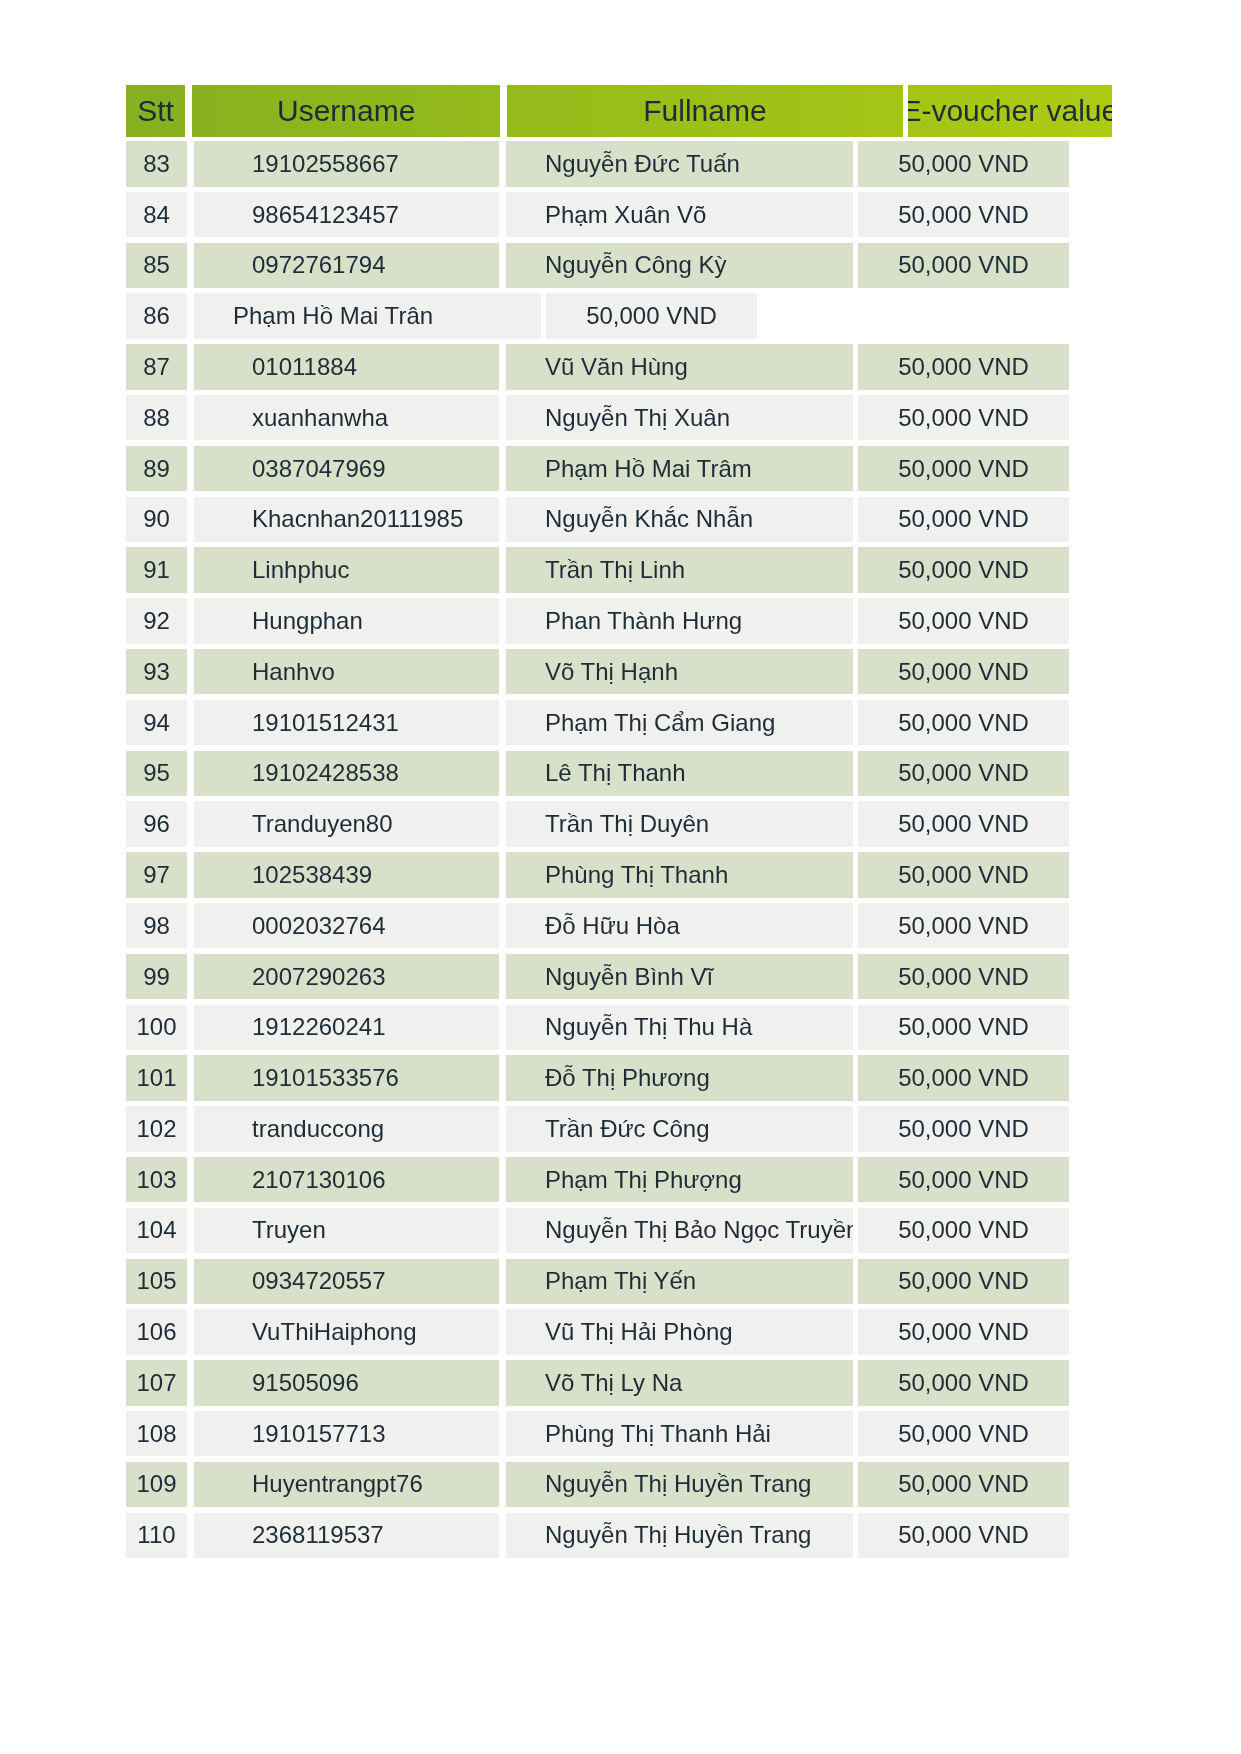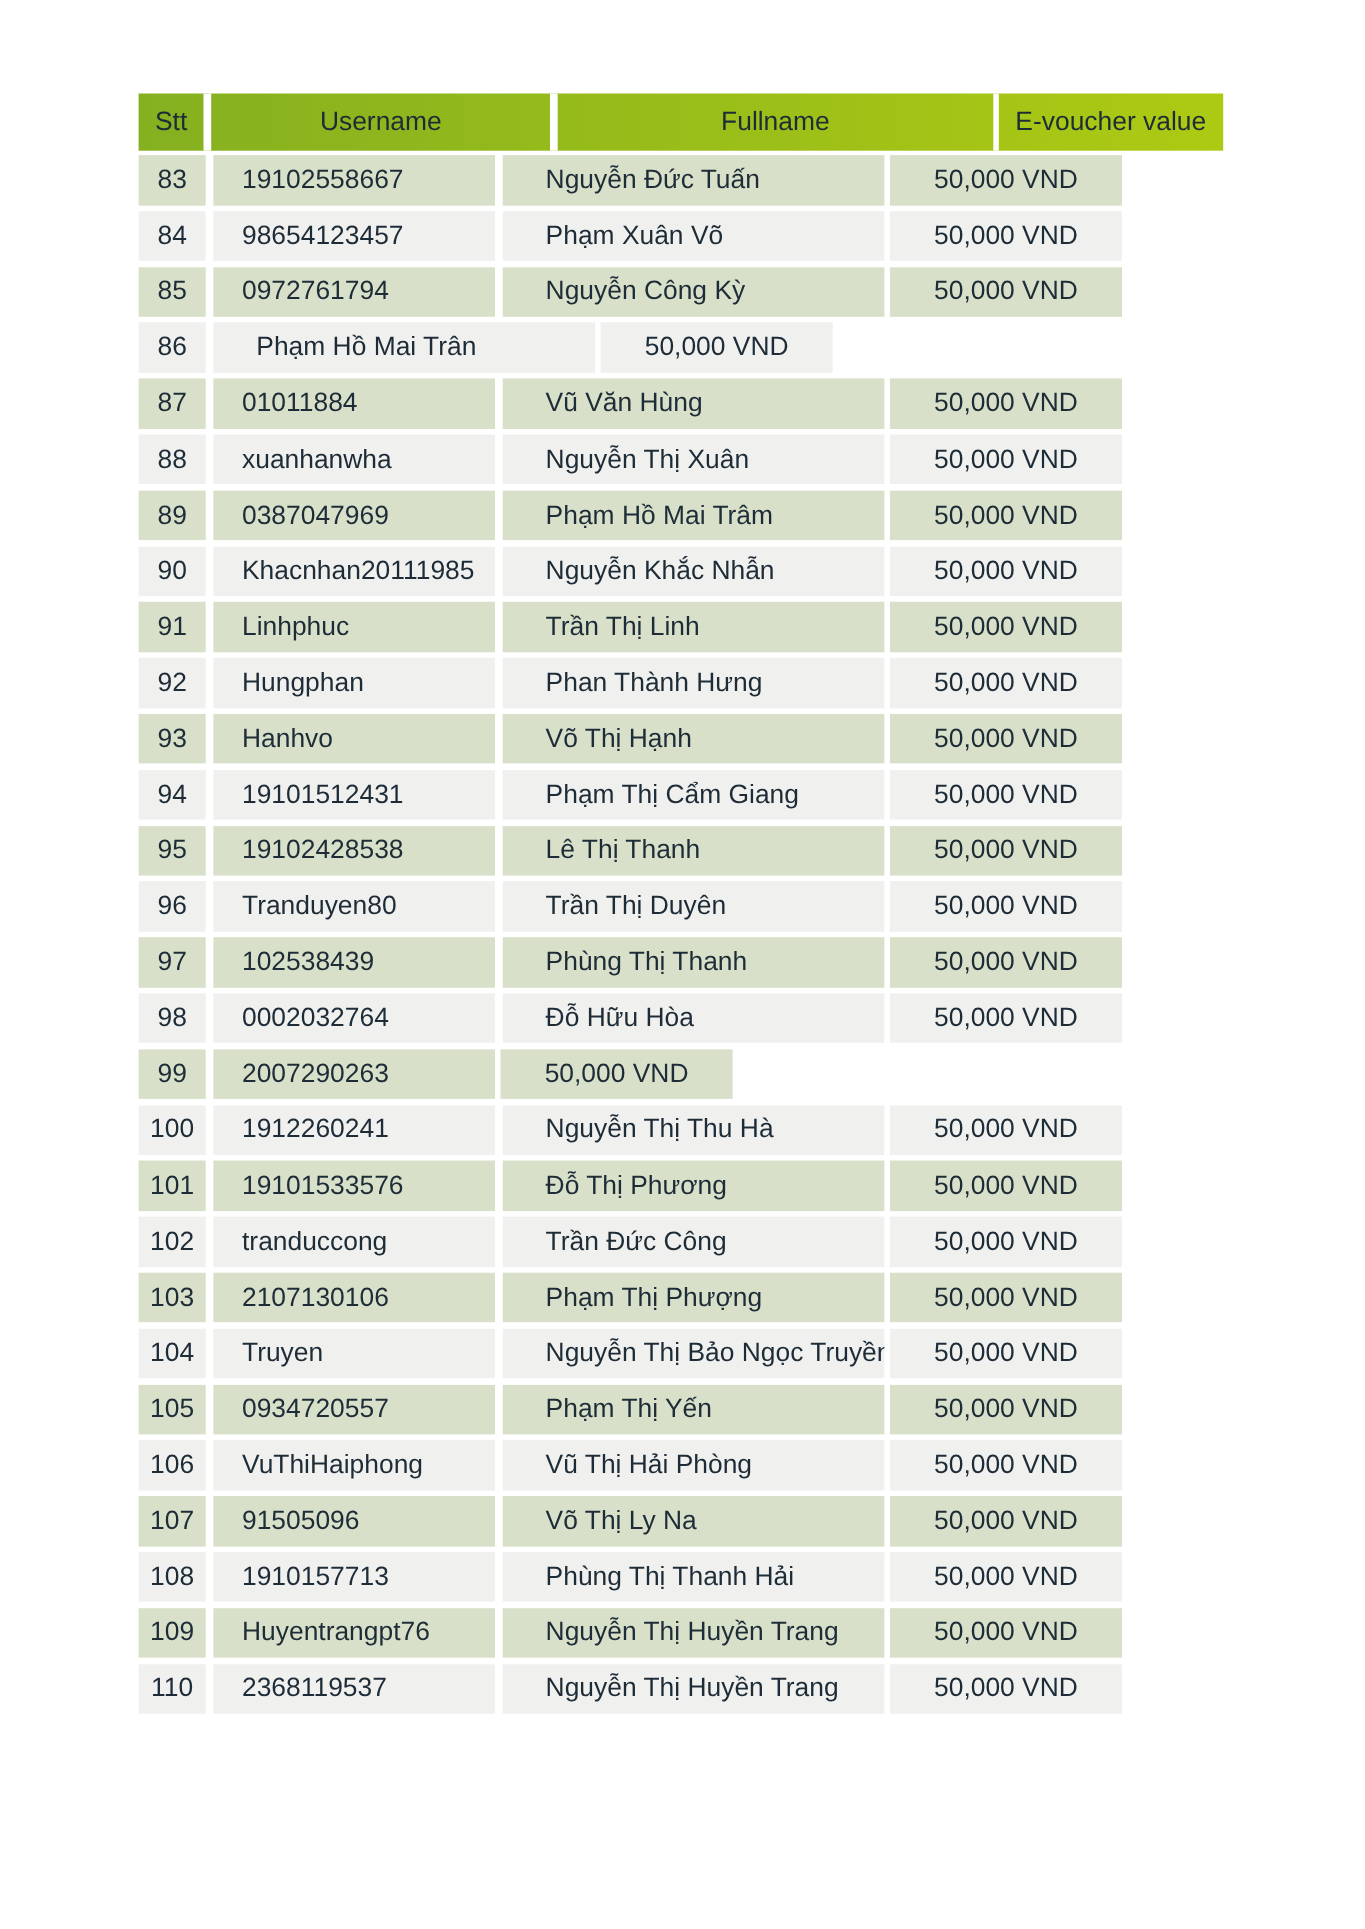--- a/index.html
+++ b/index.html
@@ -26,29 +26,29 @@
   .cell {
     display: flex;
     align-items: center;
     box-sizing: border-box;
     color: var(--text, #1d2c37);
     white-space: nowrap;
     overflow: hidden;
   }
   
   .c0 { width: 61px;  justify-content: center; }
-  .c1 { width: 256px; margin-left: 7px; padding-left: 26px; }
+  .c1 { width: 305px; margin-left: 7px; padding-left: 58px; }
   .c2 { width: 347px; margin-left: 7px; padding-left: 39px; }
   .c3 { width: 211px; margin-left: 5px; justify-content: center; }
 
   
   .header-row {
     height: 52px;
     margin-bottom: 4px;
-    font-size: 24px;
+    font-size: 30px;
     background: linear-gradient(90deg, var(--hg-left, #85b020), var(--hg-right, #adca13));
   }
   .header-row .cell {
     background: transparent;
     justify-content: center;
     padding-left: 0;
     margin-left: 0;
   }
   .header-row .c1 { width: 325px; border-left: 7px solid #ffffff; }
   .header-row .c2 { width: 415px; border-left: 7px solid #ffffff; }
@@ -181,20 +181,21 @@
   <div class="row body-row gray">
     <div class="cell c0">98</div>
     <div class="cell c1">0002032764</div>
     <div class="cell c2">Đỗ Hữu Hòa</div>
     <div class="cell c3">50,000 VND</div>
   </div>
 
   <div class="row body-row green">
     <div class="cell c0">99</div>
     <div class="cell c1">2007290263</div>
+    <div class="cell c2">Nguyễn Bình Vĩ</div>
     <div class="cell c3">50,000 VND</div>
   </div>
 
   <div class="row body-row gray">
     <div class="cell c0">100</div>
     <div class="cell c1">1912260241</div>
     <div class="cell c2">Nguyễn Thị Thu Hà</div>
     <div class="cell c3">50,000 VND</div>
   </div>
 

